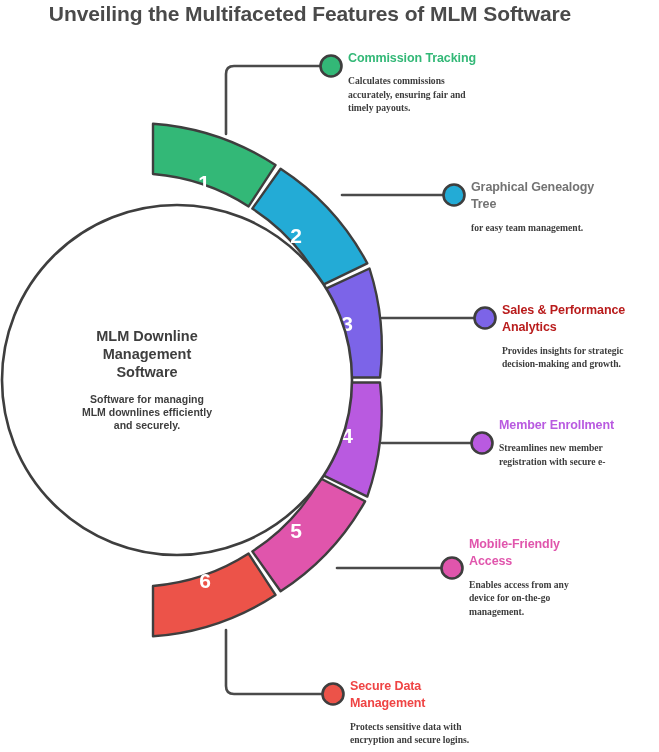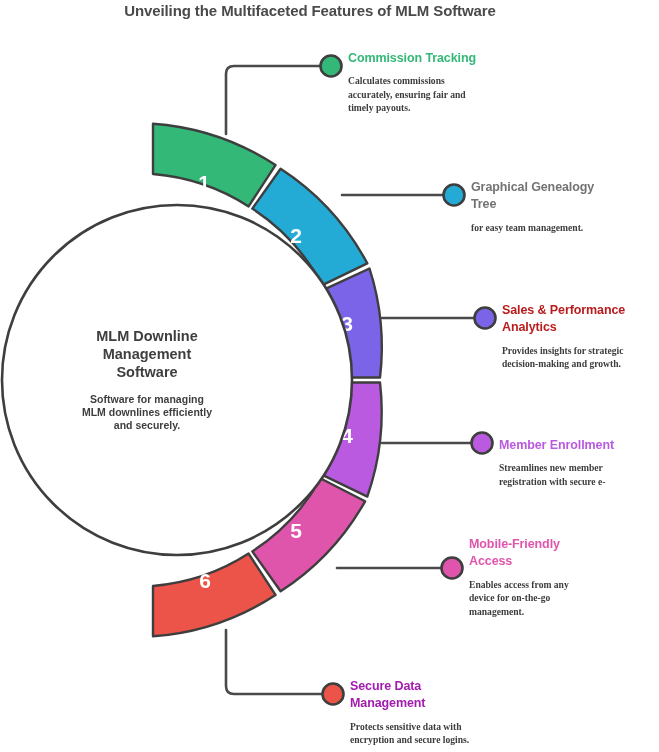--- a/index.html
+++ b/index.html
@@ -6,21 +6,21 @@
   body{
     width:659px;height:752px;
     background:#ffffff;
     font-family:"Liberation Sans",sans-serif;
     overflow:hidden;
     position:relative;
   }
   #page-title{
     position:absolute;left:0;top:2px;width:620px;
     text-align:center;
-    font-size:15px;font-weight:bold;color:#4a4a4a;
+    font-size:21px;font-weight:bold;color:#4a4a4a;
     letter-spacing:-0.1px;
   }
   #infographic{position:absolute;left:0;top:0;width:659px;height:752px;}
   .seg-num{
     font-family:"Liberation Sans",sans-serif;
     font-size:21px;font-weight:bold;fill:#ffffff;
     text-anchor:middle;dominant-baseline:middle;
   }
   .center-title{
     font-family:"Liberation Sans",sans-serif;
@@ -122,21 +122,21 @@
   <div class="callout-title" style="color: #b91c1c;">
     <div>Sales &amp; Performance</div>
     <div>Analytics</div>
   </div>
   <div class="callout-desc">
     <div>Provides insights for strategic</div>
     <div>decision-making and growth.</div>
   </div>
 </div>
 
-<div class="callout" style="left:499px;top:437px;width:160px;">
+<div class="callout" style="left:499px;top:417px;width:160px;">
   <div class="callout-title" style="color: rgb(185, 90, 224);">
     <div>Member Enrollment</div>
   </div>
   <div class="callout-desc">
     <div>Streamlines new member</div>
     <div>registration with secure e-</div>
   </div>
 </div>
 
 <div class="callout" style="left:469px;top:536px;width:190px;">
@@ -145,21 +145,21 @@
     <div>Access</div>
   </div>
   <div class="callout-desc">
     <div>Enables access from any</div>
     <div>device for on-the-go</div>
     <div>management.</div>
   </div>
 </div>
 
 <div class="callout" style="left:350px;top:678px;width:300px;">
-  <div class="callout-title" style="color: #a21caf;">
+  <div class="callout-title" style="color: #ef4444;">
     <div>Secure Data</div>
     <div>Management</div>
   </div>
   <div class="callout-desc">
     <div>Protects sensitive data with</div>
     <div>encryption and secure logins.</div>
   </div>
 </div>
 
 </body></html>

